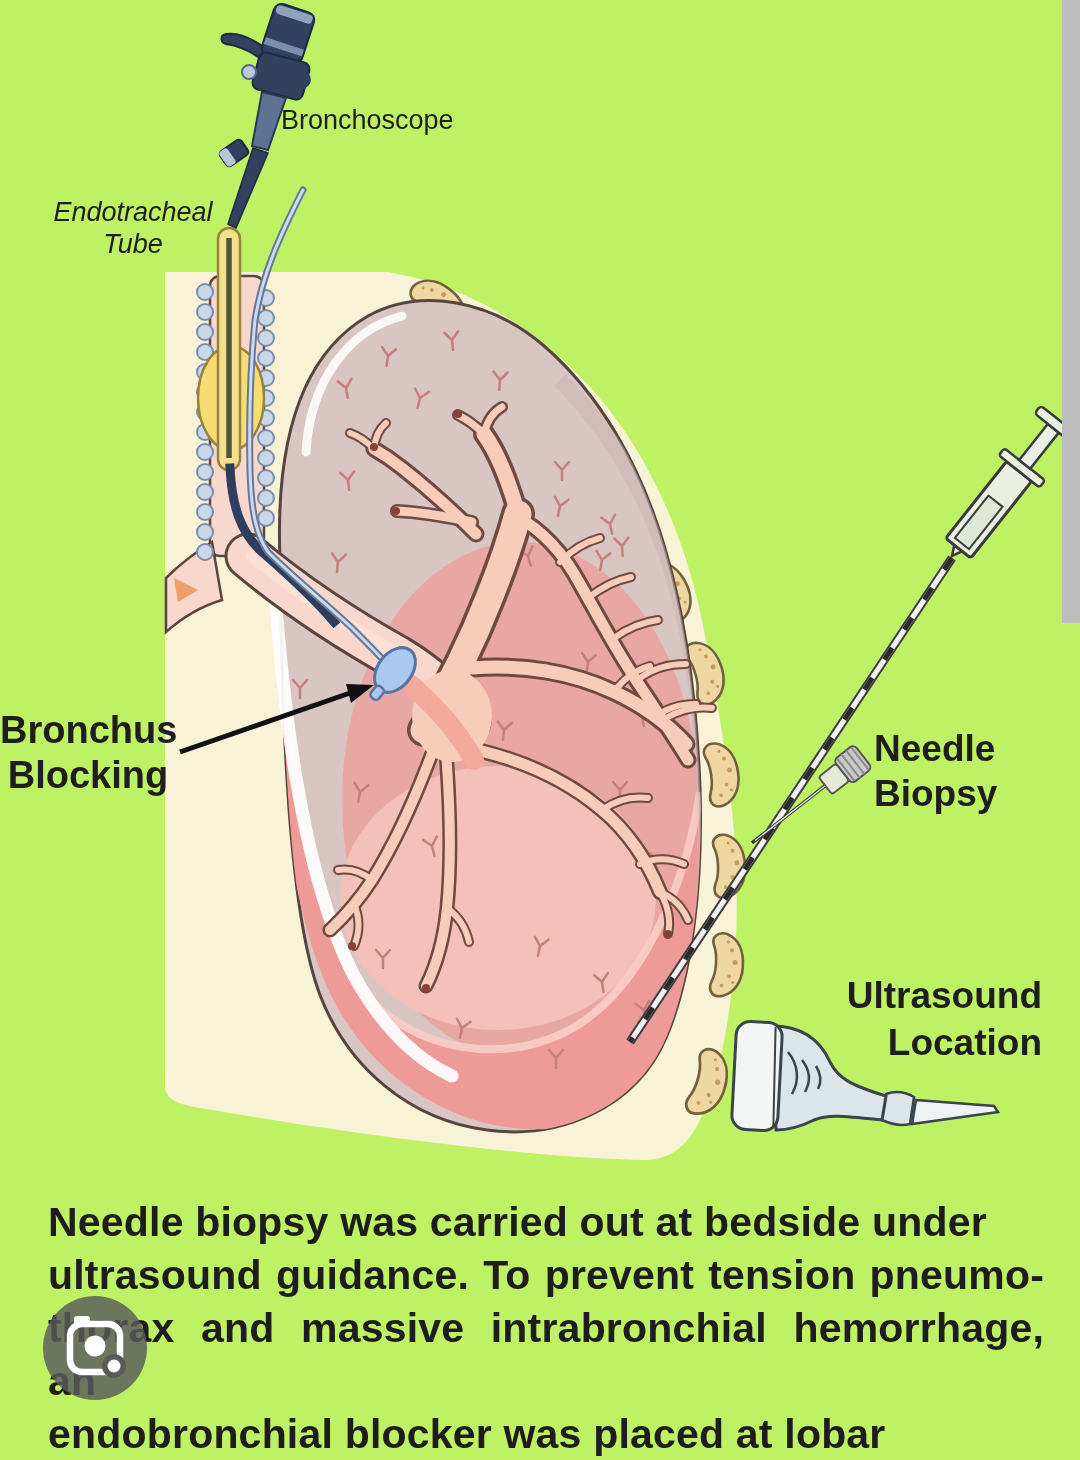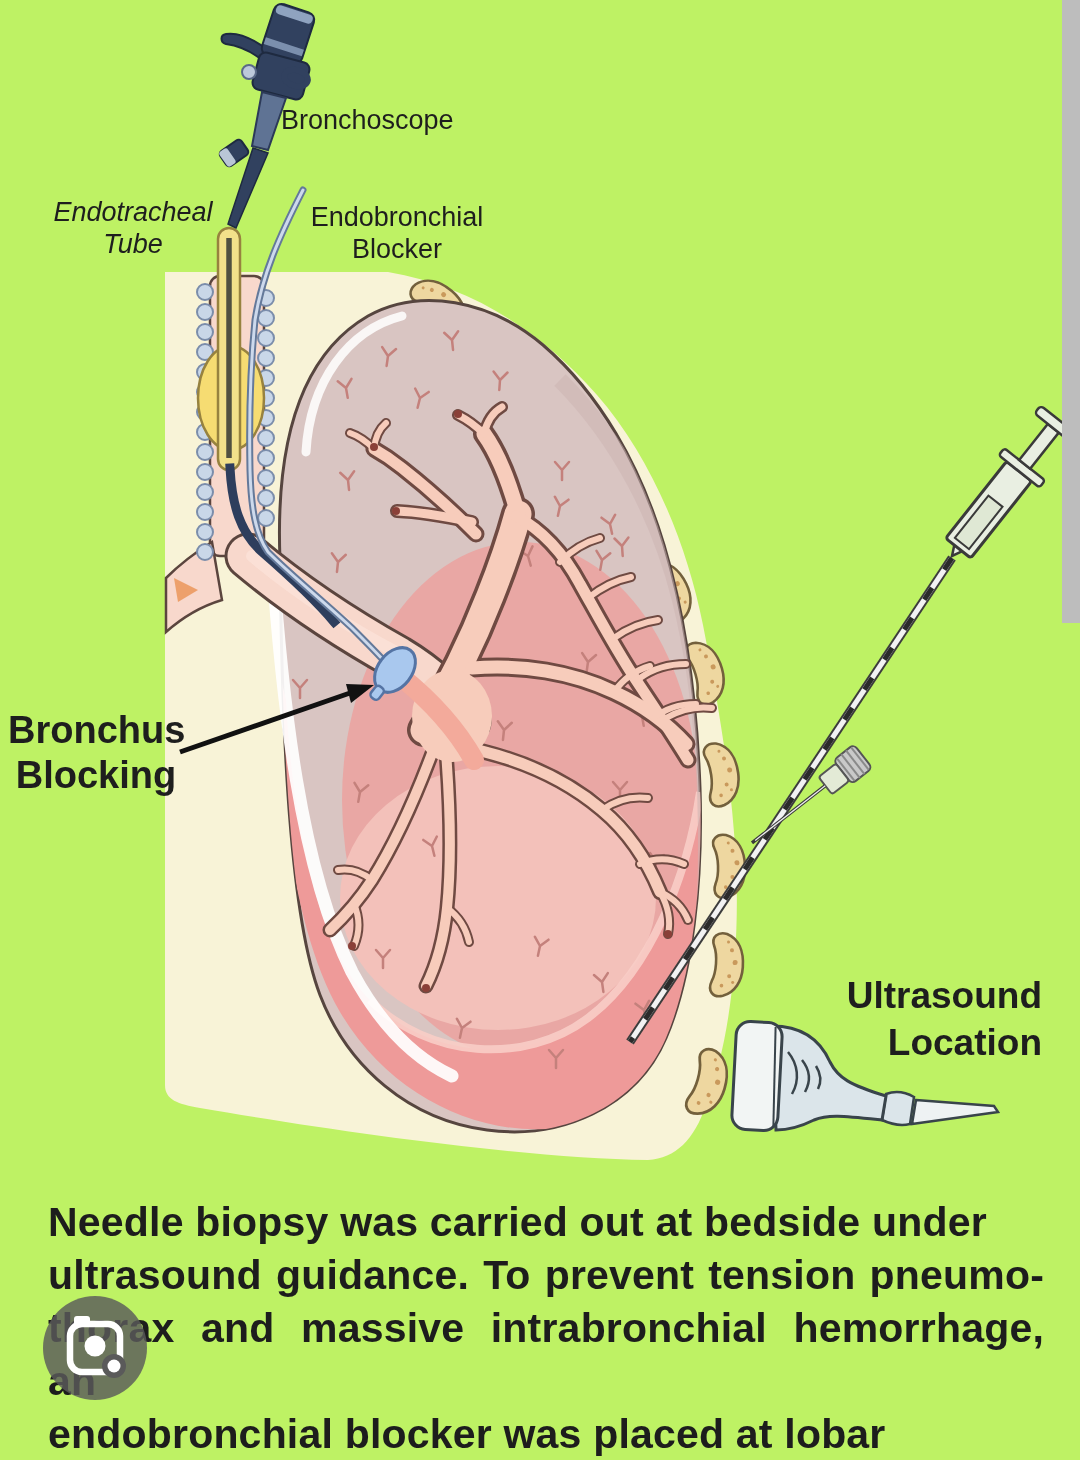--- a/index.html
+++ b/index.html
@@ -307,26 +307,26 @@
       <line x1="180" y1="752" x2="350" y2="693" stroke="#111111" stroke-width="5"></line>
       <polygon points="374,685 351,703 346,684" fill="#111111"></polygon>
     </g>
   </svg>
 
   <div class="lbl single" style="left:281px;top:105px;font-size:27px;">Bronchoscope</div>
 
   <div class="lbl small" style="left:33px;top:196px;width:200px;font-style:italic;">Endotracheal
 Tube</div>
 
-  <div class="lbl small" style="left:297px;top:201px;width:200px;">Endobronchial
-Blocker</div>
-
-  <div class="lbl bold" style="left:0px;top:708px;width:176px;text-align:center;font-size:38px;padding-left:8px;">Bronchus
+
+  <div class="lbl bold" style="left:0px;top:708px;width:176px;text-align:center;font-size:38px;">Bronchus
 Blocking</div>
 
+  <div class="lbl bold" style="left:874px;top:726px;width:160px;">Needle
+Biopsy</div>
 
   <div class="lbl bold" style="left:822px;top:972px;width:220px;text-align:right;line-height:47px;">Ultrasound
 Location</div>
 
   <div class="caption">
     <div class="cap-line">Needle biopsy was carried out at bedside under</div>
     <div class="cap-line just">ultrasound guidance. To prevent tension pneumo-</div>
     <div class="cap-line just">thorax and massive intrabronchial hemorrhage, an</div>
     <div class="cap-line">endobronchial blocker was placed at lobar</div>
   </div>

